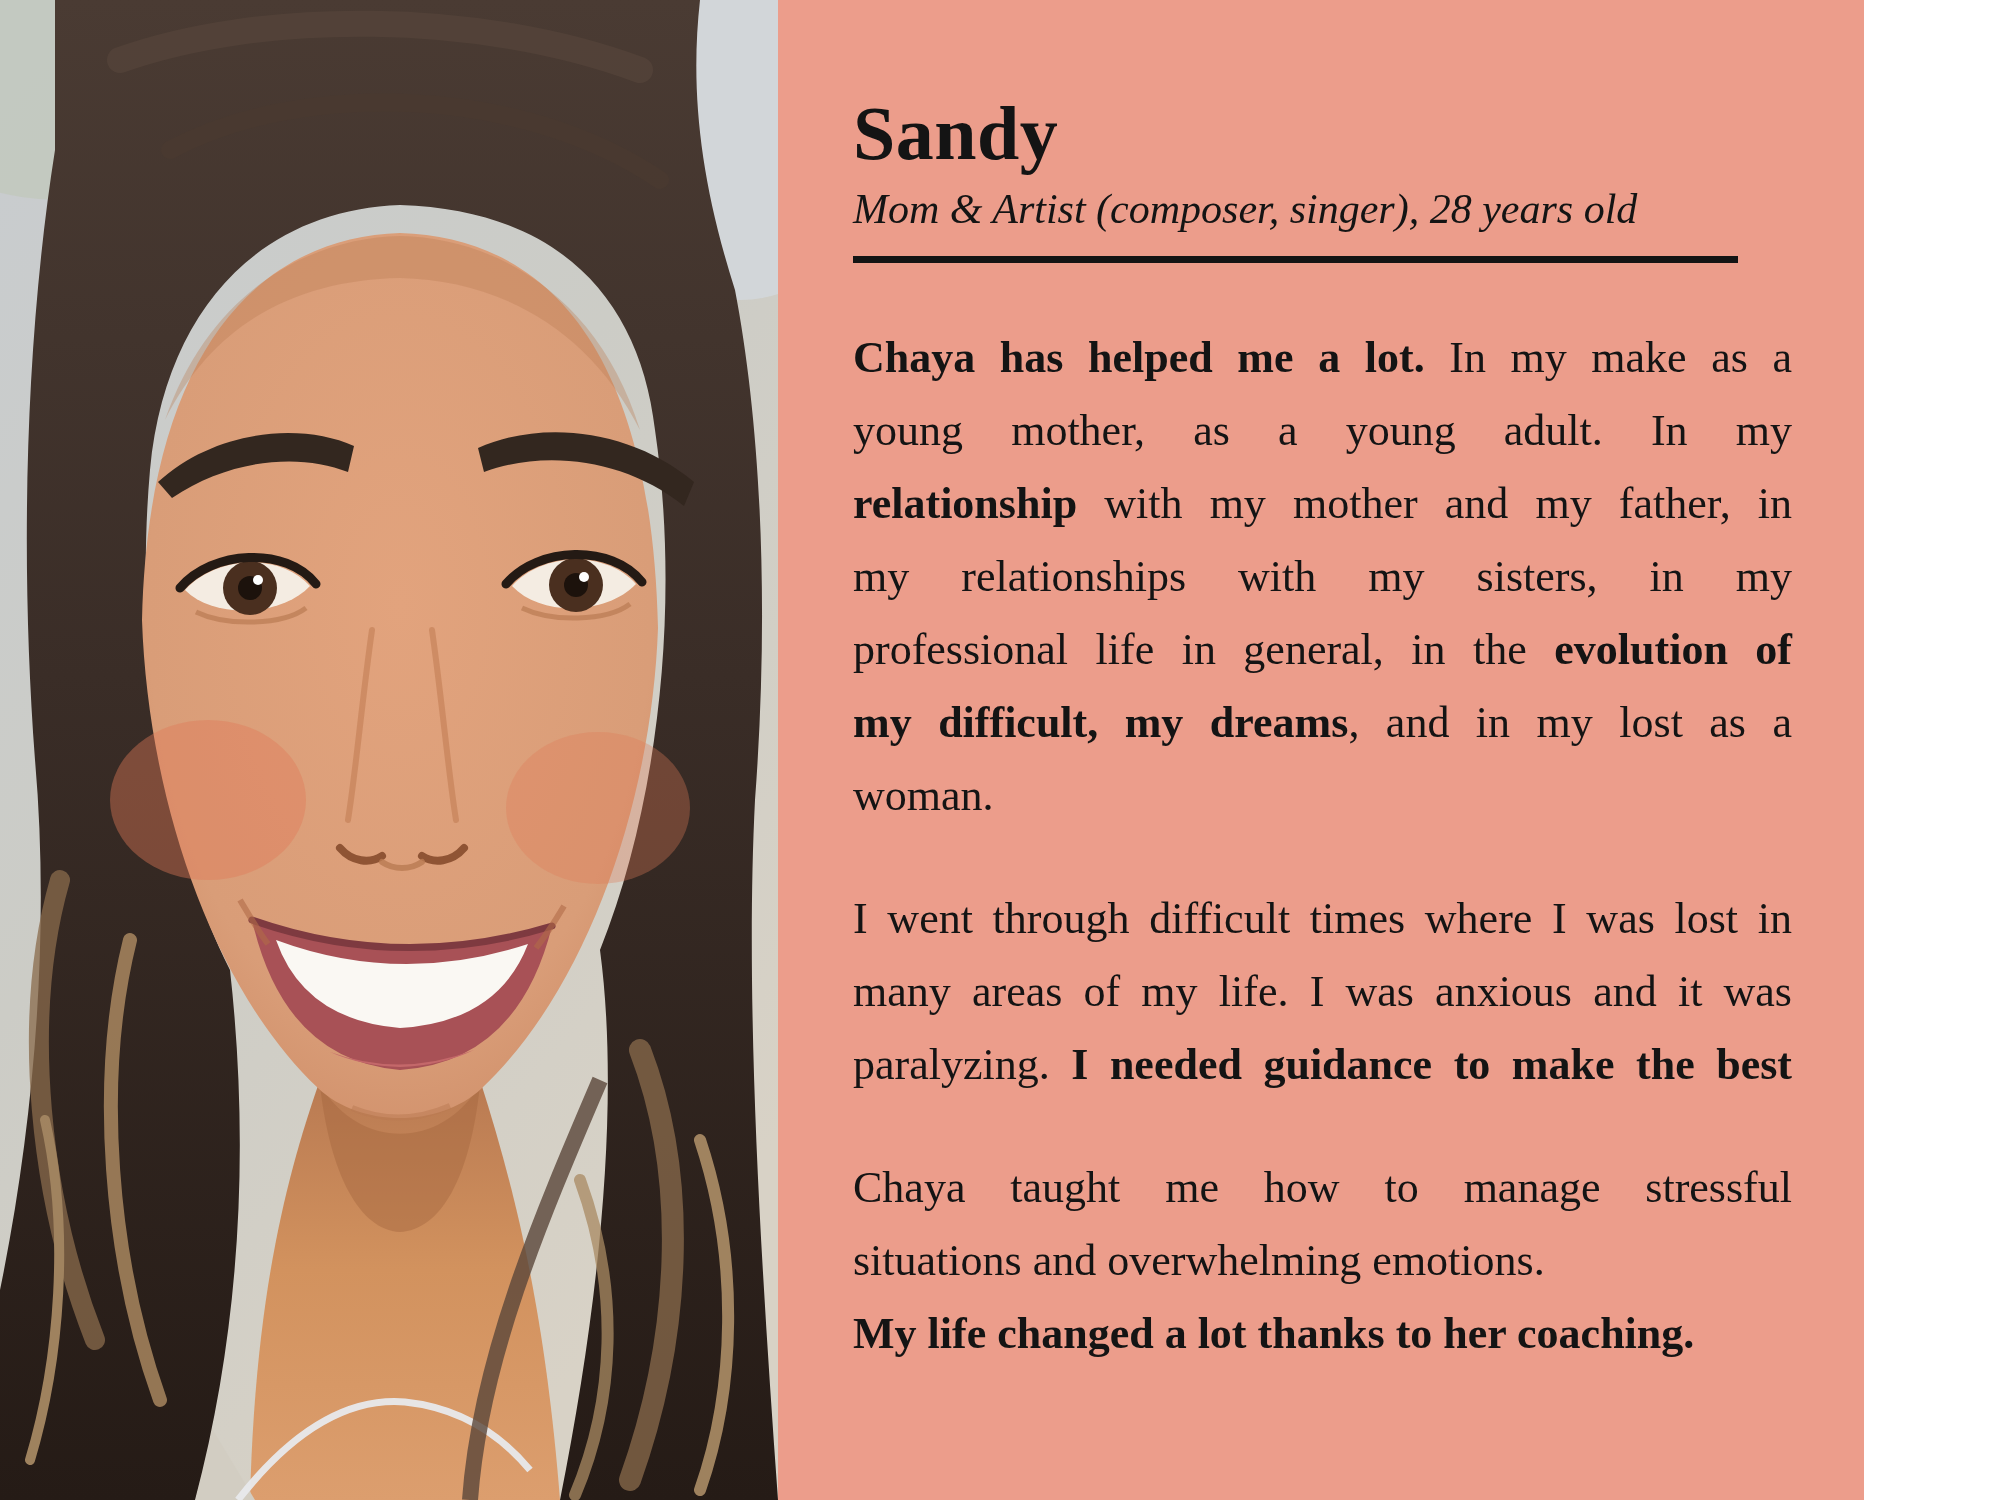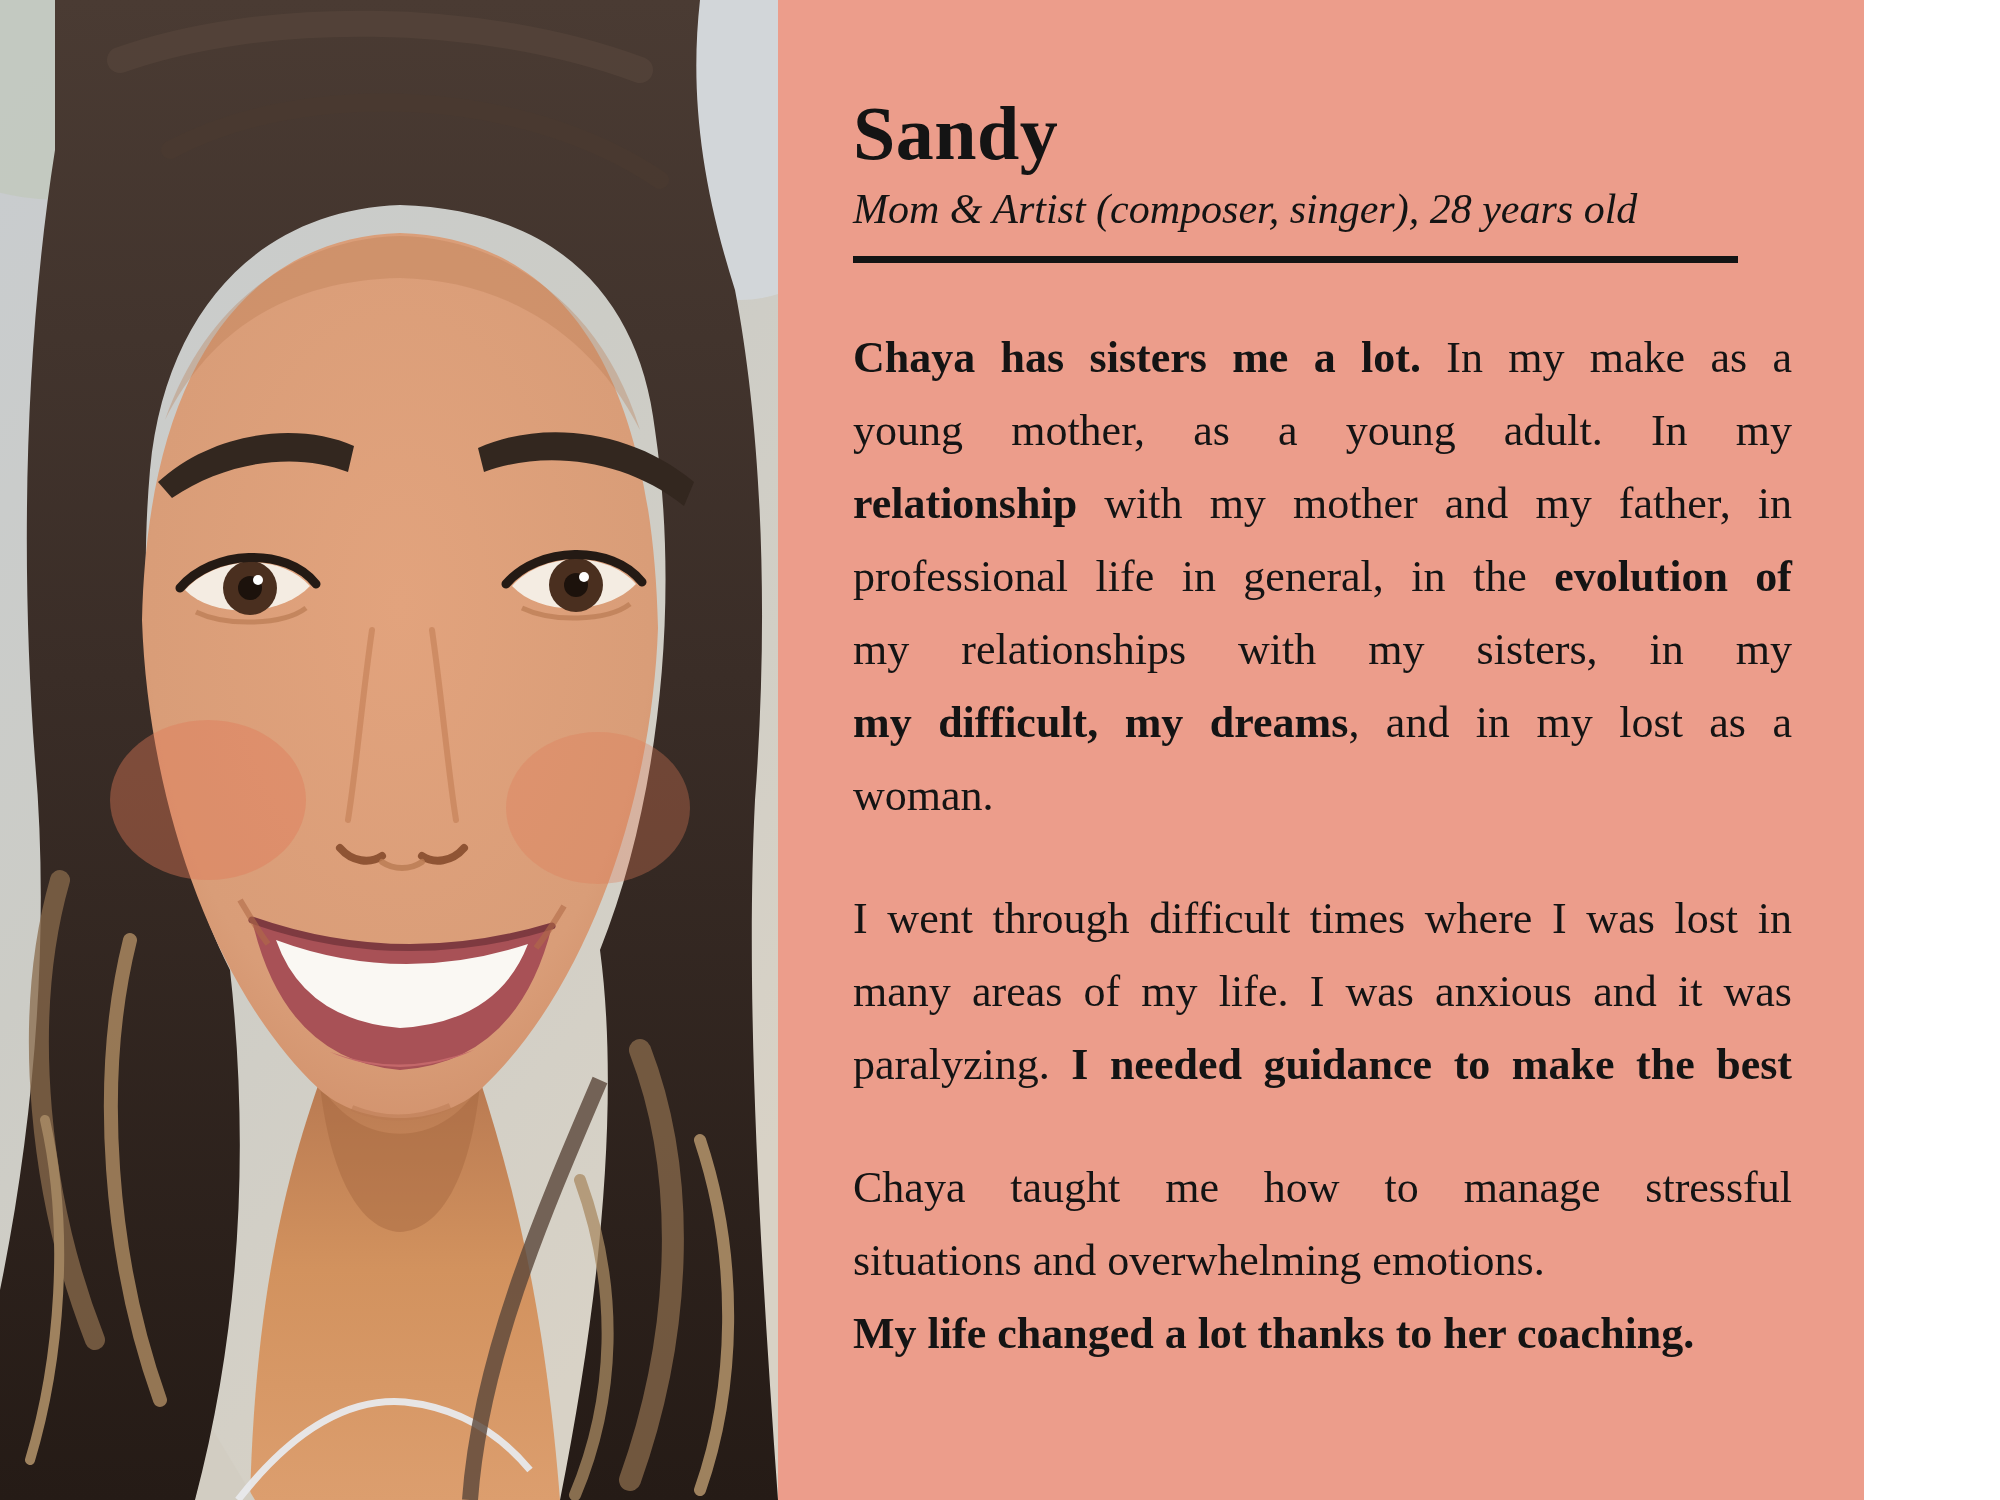--- a/index.html
+++ b/index.html
@@ -161,25 +161,25 @@
       <path d="M 352,1108 Q 400,1128 450,1106" fill="none" stroke="#b97a52" stroke-width="6" opacity="0.5"></path>
     </svg>
   </figure>
 
   <section class="panel">
     <h1 class="name">Sandy</h1>
     <p class="role">Mom &amp; Artist (composer, singer), 28 years old</p>
     <hr class="divider">
     <div class="body">
         <div class="para">
-          <div class="line justify"><span class="b">Chaya has sisters me a lot.</span><span>  In my make as a</span></div>
+          <div class="line justify"><span class="b">Chaya has helped me a lot.</span><span>  In my make as a</span></div>
           <div class="line justify"><span>young mother, as a young adult. In my</span></div>
           <div class="line justify"><span class="b">relationship</span><span> with my mother and my father, in</span></div>
+          <div class="line justify"><span>my relationships with my sisters, in my</span></div>
           <div class="line justify"><span>professional life in general, in the </span><span class="b">evolution of</span></div>
-          <div class="line justify"><span>my relationships with my sisters, in my</span></div>
           <div class="line justify"><span class="b">my difficult, my dreams</span><span>, and in my lost as a</span></div>
           <div class="line"><span>woman.</span></div>
         </div>
         <div class="para">
           <div class="line justify"><span>I went through difficult times where I was lost in</span></div>
           <div class="line justify"><span>many areas of my life. I was anxious and it was</span></div>
           <div class="line justify"><span>paralyzing. </span><span class="b">I needed guidance to make the best</span></div>
         </div>
         <div class="para">
           <div class="line justify"><span>Chaya taught me how to manage stressful</span></div>

